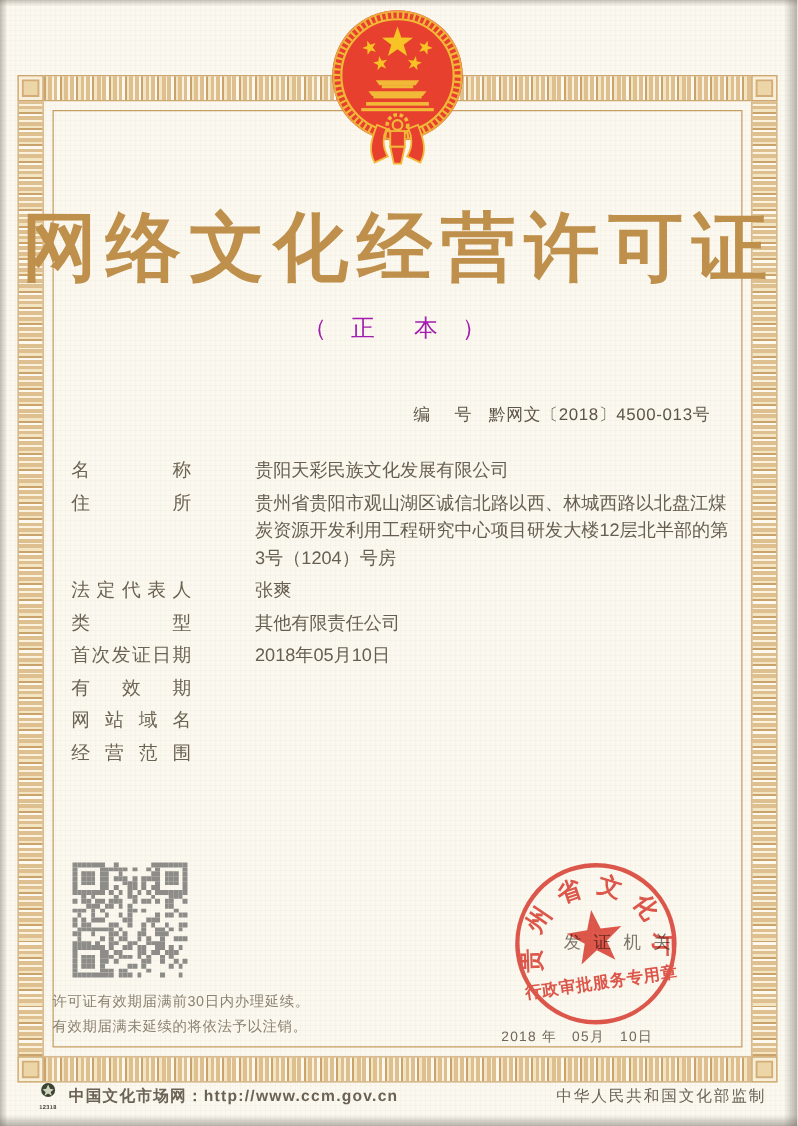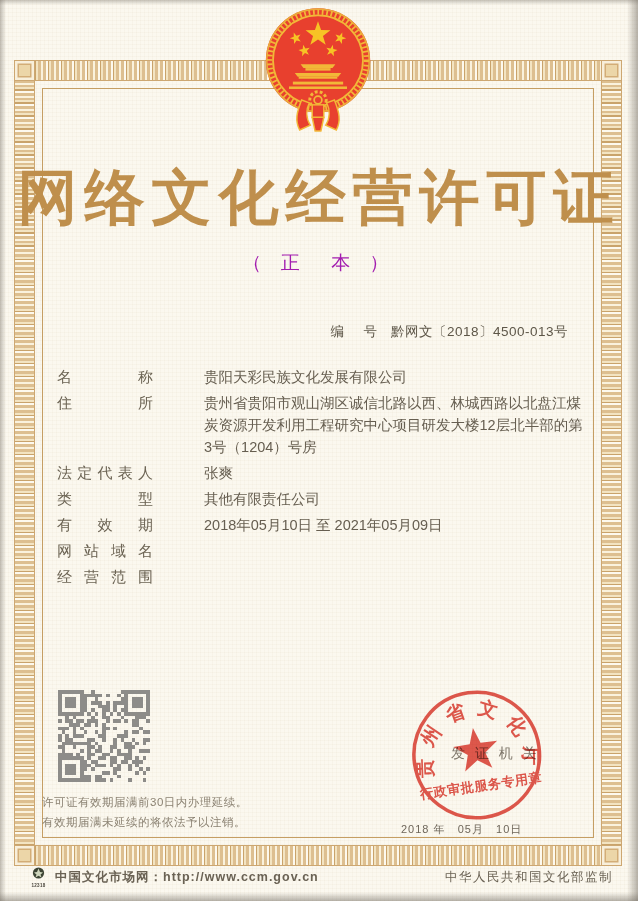--- a/index.html
+++ b/index.html
@@ -193,22 +193,25 @@
   </div>
   <div class="frow">
     <div class="flabel">法定代表人</div>
     <div class="fvalue">张爽</div>
   </div>
   <div class="frow">
     <div class="flabel">类型</div>
     <div class="fvalue">其他有限责任公司</div>
   </div>
   <div class="frow">
+    <div class="flabel">首次发证日期</div>
+    <div class="fvalue">2018年05月10日</div>
+  </div>
+  <div class="frow">
     <div class="flabel">有效期</div>
-    <div class="fvalue">2018年05月10日 至 2021年05月09日</div>
   </div>
   <div class="frow">
     <div class="flabel">网站域名</div>
   </div>
   <div class="frow">
     <div class="flabel">经营范围</div>
   </div>
 </div>
 
 <div class="qr" id="qr">

